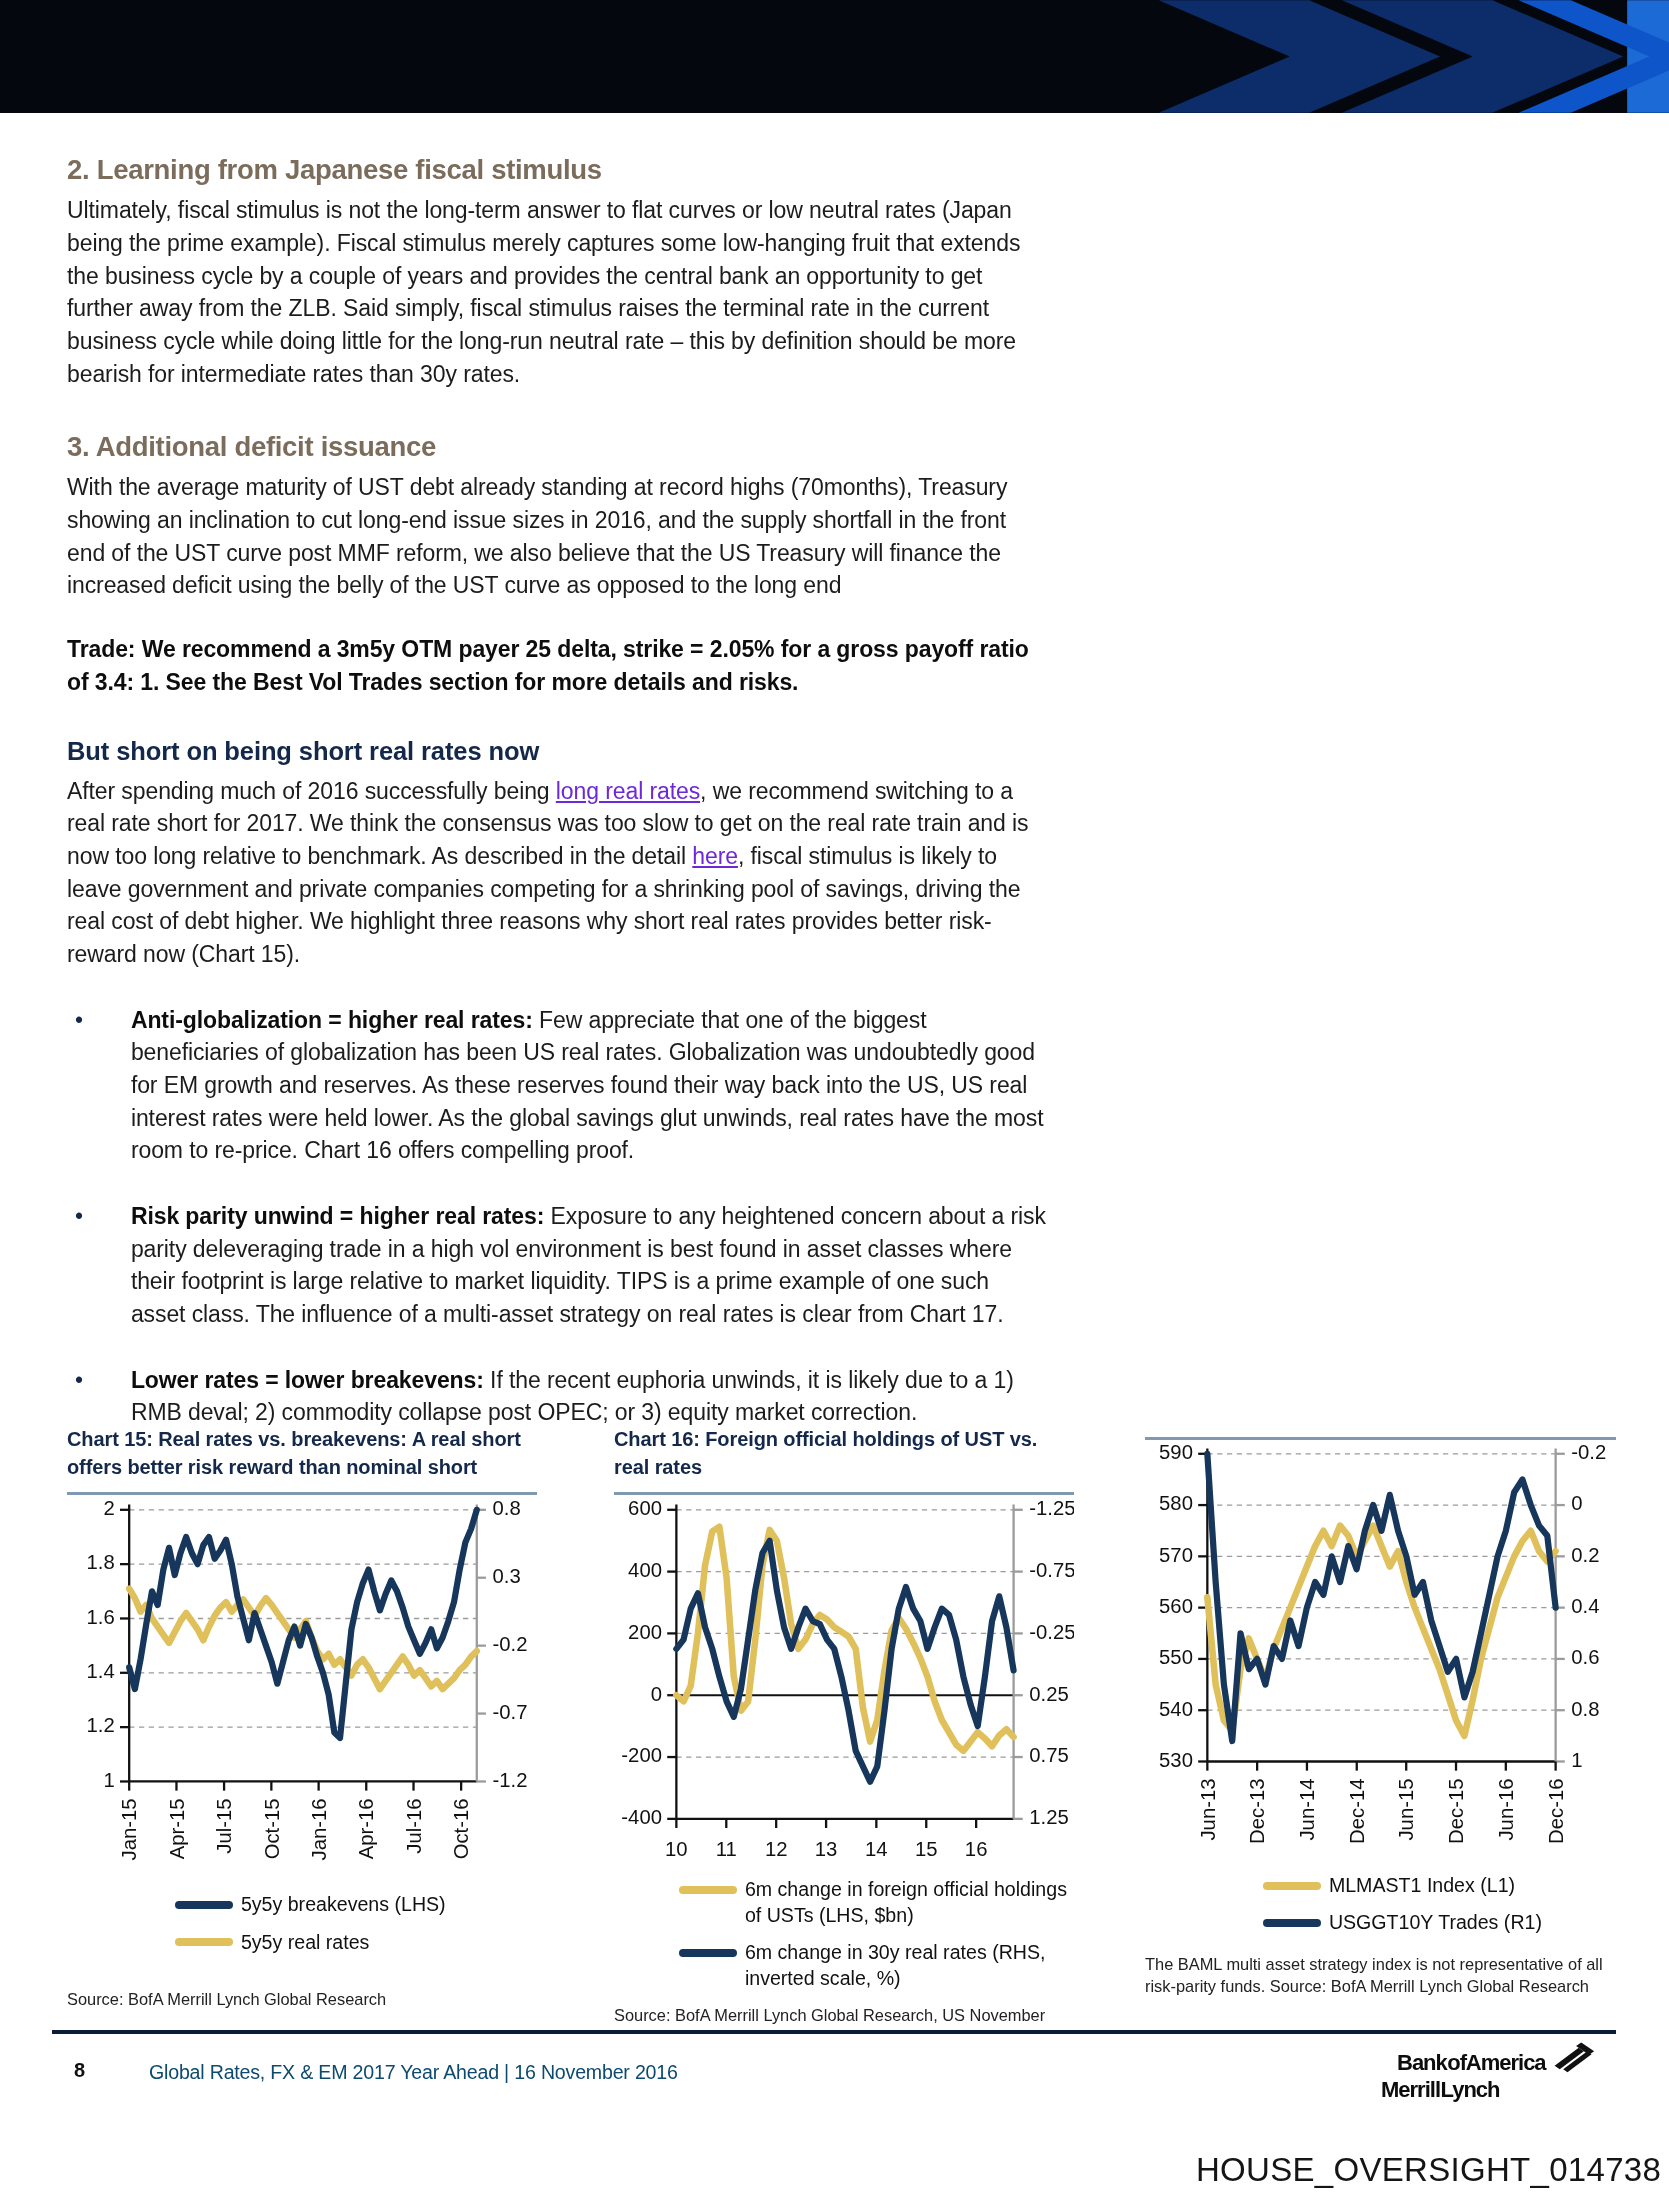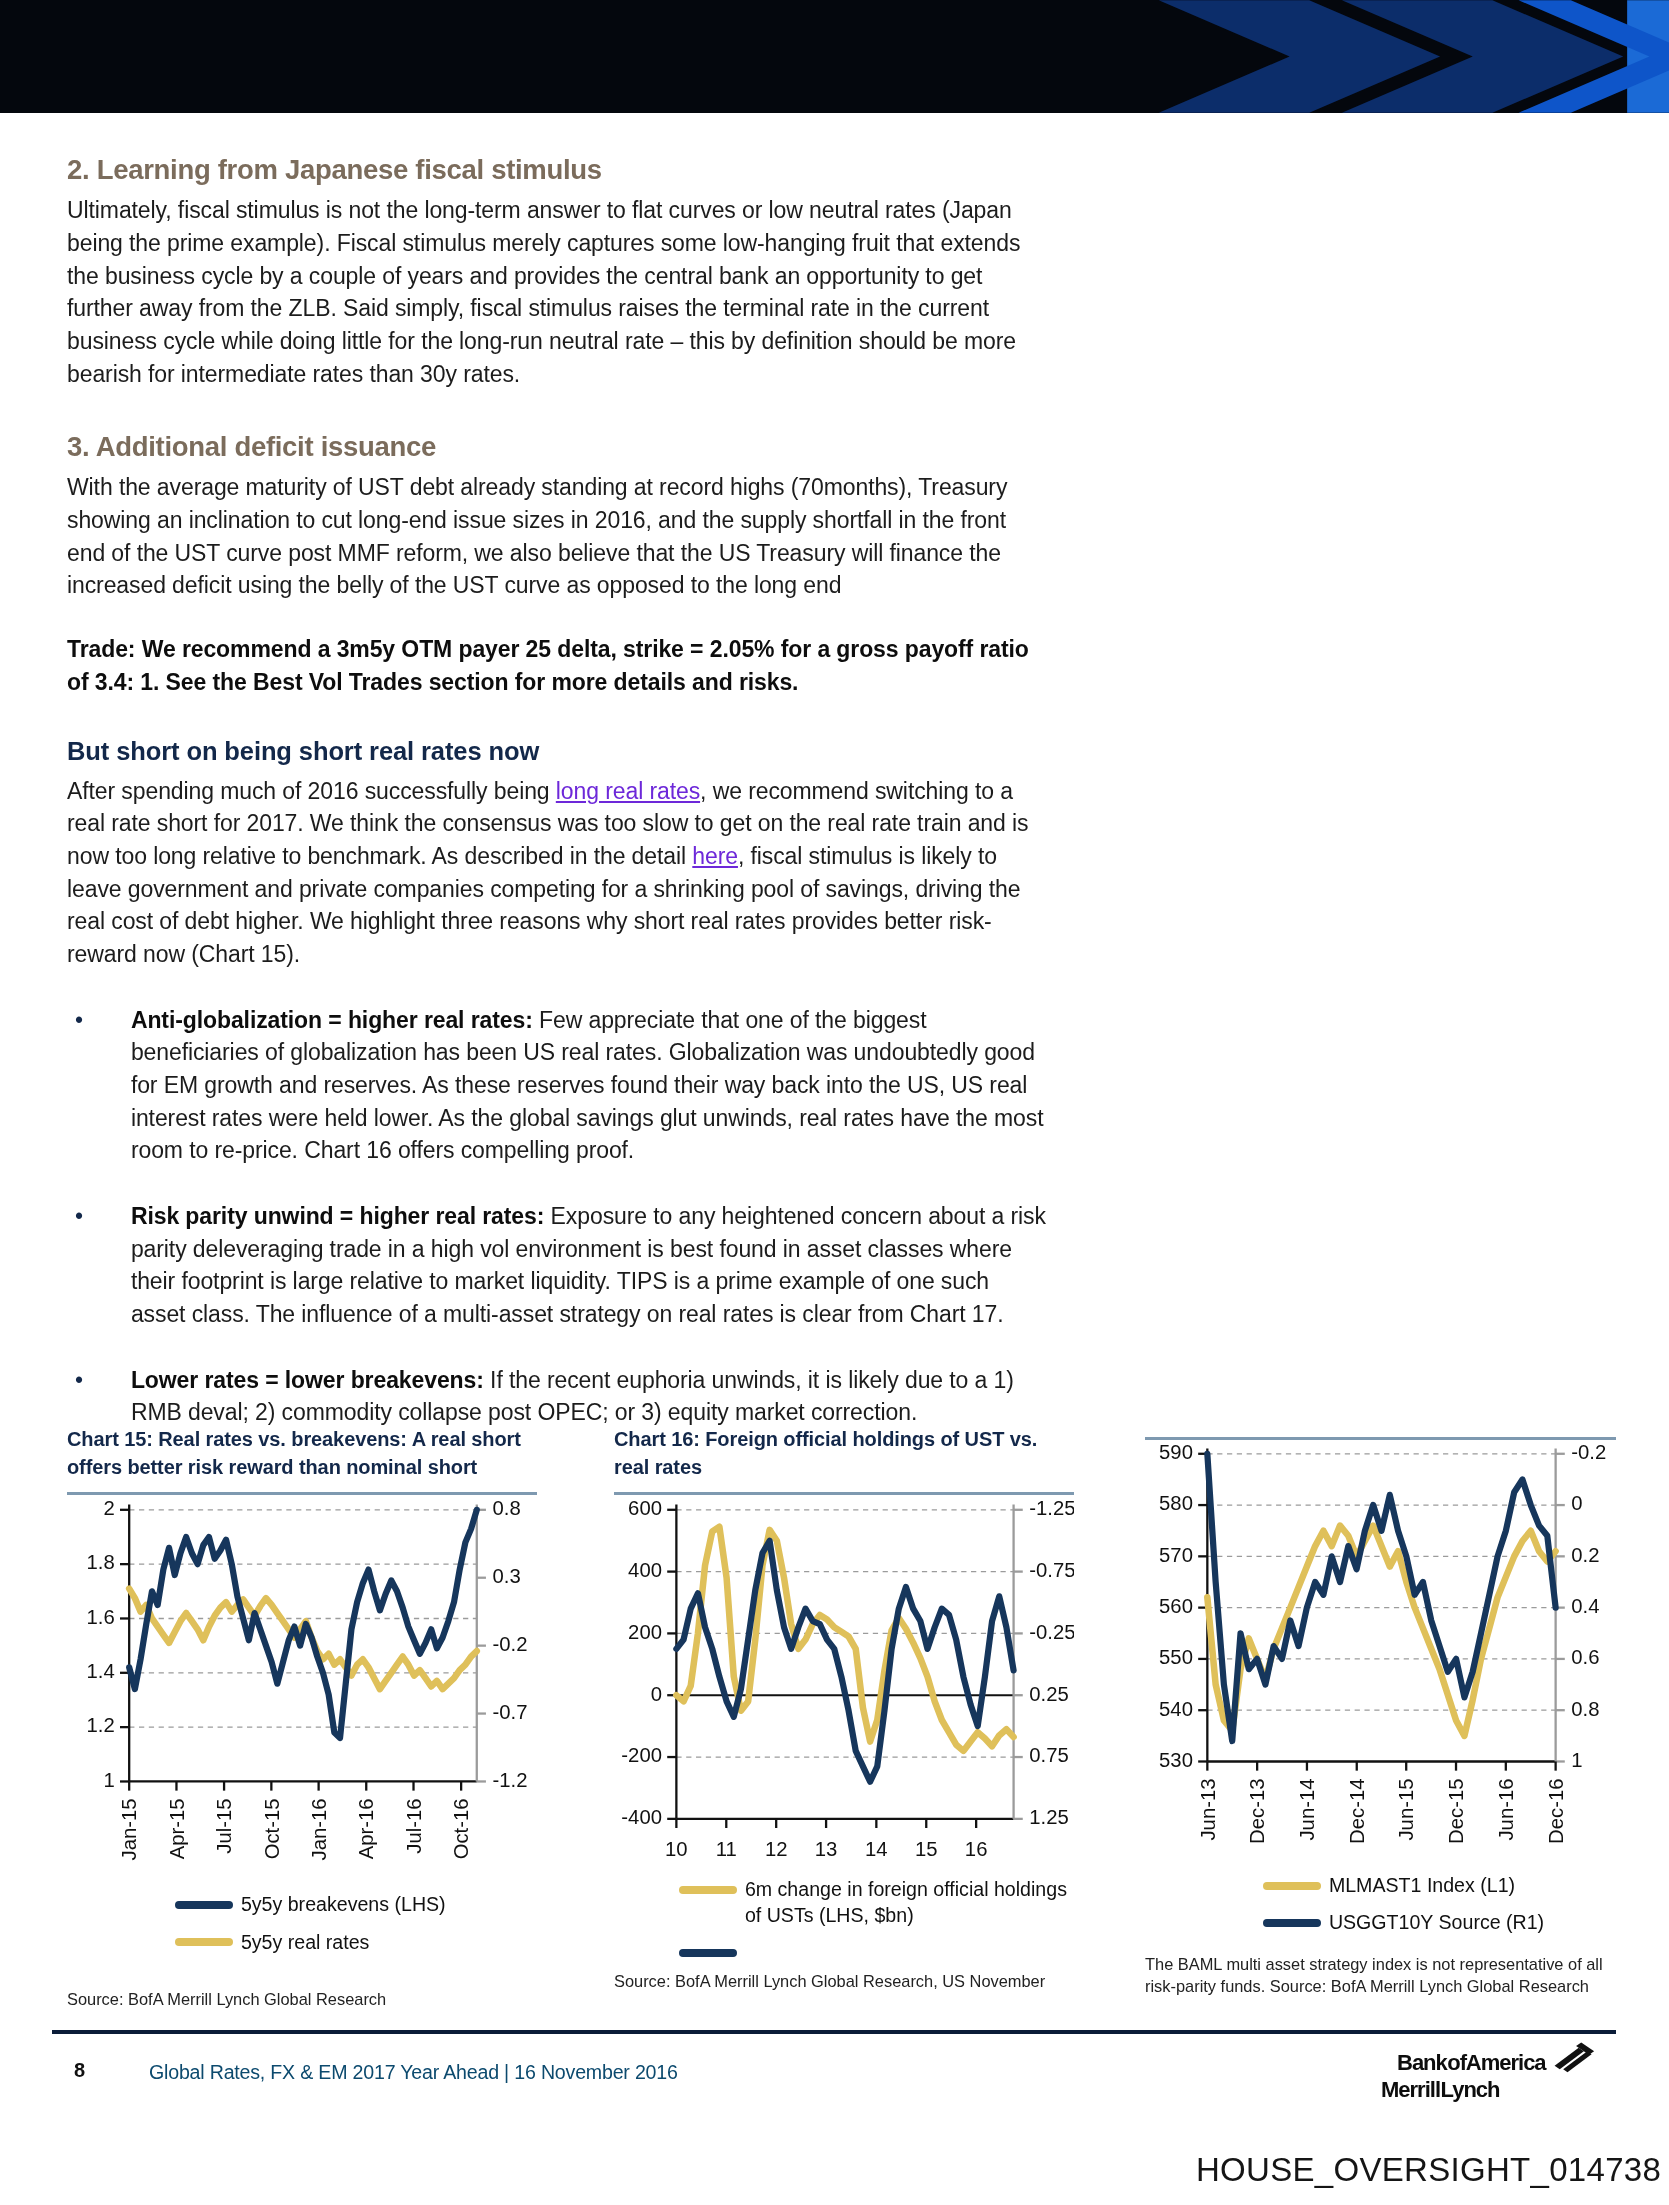--- a/index.html
+++ b/index.html
@@ -214,20 +214,21 @@
         <polyline points="95.0,301.2 106.0,310.6 116.9,287.0 127.9,206.8 138.8,103.0 149.8,51.0 160.7,44.0 171.7,121.8 182.7,272.9 193.6,324.8 204.6,310.6 215.5,216.2 226.5,103.0 237.4,48.7 248.4,65.2 259.4,121.8 270.3,192.6 281.3,230.4 292.2,216.2 303.2,192.6 314.1,178.5 325.1,185.6 336.1,197.4 347.0,204.4 358.0,211.5 368.9,230.4 379.9,320.1 390.9,372.0 401.8,339.0 412.8,263.4 423.7,202.1 434.7,183.2 445.6,199.7 456.6,221.0 467.6,244.6 478.5,272.9 489.5,310.6 500.4,339.0 511.4,357.8 522.3,376.7 533.3,386.2 544.3,372.0 555.2,357.8 566.2,367.3 577.1,379.1 588.1,362.6 599.0,353.1 610.0,364.9" fill="none" stroke="#dfc05a" stroke-width="10" stroke-linejoin="round" stroke-linecap="round"></polyline>
         <polyline points="95.0,230.4 106.0,216.2 116.9,169.0 127.9,145.4 138.8,197.4 149.8,230.4 160.7,272.9 171.7,310.6 182.7,334.2 193.6,291.8 204.6,216.2 215.5,140.7 226.5,84.1 237.4,65.2 248.4,140.7 259.4,197.4 270.3,230.4 281.3,197.4 292.2,169.0 303.2,187.9 314.1,192.6 325.1,216.2 336.1,230.4 347.0,272.9 358.0,324.8 368.9,386.2 379.9,409.8 390.9,433.4 401.8,409.8 412.8,324.8 423.7,230.4 434.7,169.0 445.6,136.0 456.6,169.0 467.6,187.9 478.5,230.4 489.5,197.4 500.4,169.0 511.4,178.5 522.3,216.2 533.3,272.9 544.3,315.4 555.2,348.4 566.2,272.9 577.1,187.9 588.1,150.2 599.0,197.4 610.0,263.4" fill="none" stroke="#16365c" stroke-width="9.5" stroke-linejoin="round" stroke-linecap="round"></polyline>
       </svg>
     <div class="legend">
         <div class="leg-row">
           <span class="leg-swatch" style="background: rgb(223, 192, 90);"></span>
           <span>6m change in foreign official holdings of USTs (LHS, $bn)</span>
         </div>
         <div class="leg-row">
           <span class="leg-swatch" style="background: rgb(22, 54, 92);"></span>
+          <span>6m change in 30y real rates (RHS, inverted scale, %)</span>
         </div>
       </div>
     <div class="source">Source: BofA Merrill Lynch Global Research, US November</div>
   </div>
 
   <div class="chart-col" id="c17">
     <div class="title-rule"></div>
     <svg class="plot" width="471" height="419" viewBox="0 0 719 640">
         <line x1="95" y1="18" x2="627" y2="18" stroke="#9b9b9b" stroke-width="2" stroke-dasharray="8 7"></line>
         <line x1="95" y1="96.33333333333333" x2="627" y2="96.33333333333333" stroke="#9b9b9b" stroke-width="2" stroke-dasharray="8 7"></line>
@@ -285,21 +286,21 @@
         <polyline points="95.0,237.3 107.7,370.5 120.3,425.3 133.0,441.0 145.7,347.0 158.3,300.0 171.0,331.3 183.7,362.7 196.3,315.7 209.0,284.3 221.7,253.0 234.3,221.7 247.0,190.3 259.7,159.0 272.3,135.5 285.0,159.0 297.7,127.7 310.3,143.3 323.0,174.7 335.7,151.2 348.3,127.7 361.0,159.0 373.7,190.3 386.3,166.8 399.0,213.8 411.7,253.0 424.3,284.3 437.0,315.7 449.7,347.0 462.3,386.2 475.0,425.3 487.7,448.8 500.3,394.0 513.0,331.3 525.7,284.3 538.3,237.3 551.0,206.0 563.7,174.7 576.3,151.2 589.0,135.5 601.7,166.8 614.3,182.5 627.0,166.8" fill="none" stroke="#dfc05a" stroke-width="10" stroke-linejoin="round" stroke-linecap="round"></polyline>
         <polyline points="95.0,18.0 107.7,213.8 120.3,370.5 133.0,456.7 145.7,292.2 158.3,347.0 171.0,331.3 183.7,370.5 196.3,311.8 209.0,331.3 221.7,272.6 234.3,311.8 247.0,253.0 259.7,213.8 272.3,233.4 285.0,174.7 297.7,213.8 310.3,159.0 323.0,194.3 335.7,135.5 348.3,96.3 361.0,135.5 373.7,80.7 386.3,135.5 399.0,174.7 411.7,233.4 424.3,213.8 437.0,272.6 449.7,311.8 462.3,350.9 475.0,331.3 487.7,390.1 500.3,350.9 513.0,292.2 525.7,233.4 538.3,174.7 551.0,135.5 563.7,76.8 576.3,57.2 589.0,96.3 601.7,127.7 614.3,143.3 627.0,253.0" fill="none" stroke="#16365c" stroke-width="9.5" stroke-linejoin="round" stroke-linecap="round"></polyline>
       </svg>
     <div class="legend">
         <div class="leg-row">
           <span class="leg-swatch" style="background: rgb(223, 192, 90);"></span>
           <span>MLMAST1 Index (L1)</span>
         </div>
         <div class="leg-row">
           <span class="leg-swatch" style="background: rgb(22, 54, 92);"></span>
-          <span>USGGT10Y Source (R1)</span>
+          <span>USGGT10Y Trades (R1)</span>
         </div>
       </div>
     <div class="source">The BAML multi asset strategy index is not representative of all risk-parity funds. Source: BofA Merrill Lynch Global Research</div>
   </div>
 
   <div class="footer-rule"></div>
   <div class="page-num">8</div>
   <div class="footer-title">Global Rates, FX &amp; EM 2017 Year Ahead | 16 November 2016</div>
 
   <div class="logo">

